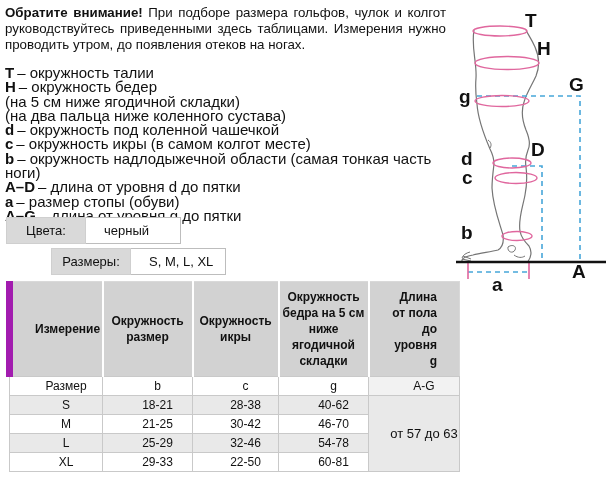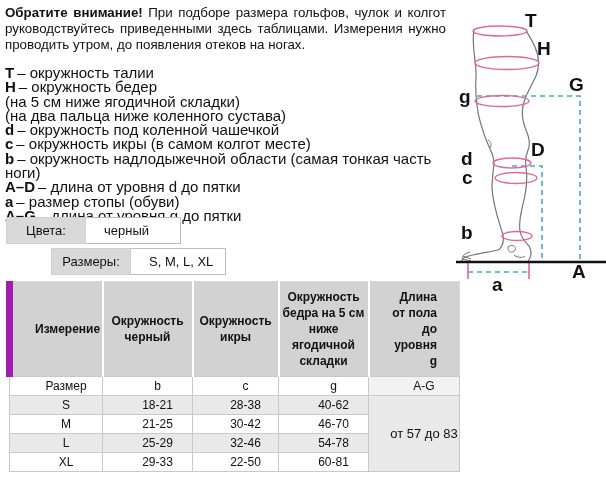--- a/index.html
+++ b/index.html
@@ -92,38 +92,38 @@
       <colgroup>
         <col style="width:93px">
           <col style="width:90px">
           <col style="width:86px">
         <col style="width:90px">
           <col style="width:91px">
       </colgroup>
       <tbody>
           <tr>
         <th class="narrow">Измерение</th>
-        <th>Окружность черный</th>
+        <th>Окружность размер</th>
         <th>Окружность икры</th>
         <th class="tight">Окружность бедра на 5 см ниже ягодичной складки</th>
         <th class="narrow">Длина от пола до уровня g</th>
       </tr>
       <tr>
         <td>Размер</td>
         <td>b</td>
         <td>c</td>
         <td>g</td>
         <td class="ag">A-G</td>
       </tr>
       <tr class="stripe">
         <td>S</td>
         <td>18-21</td>
         <td>28-38</td>
         <td>40-62</td>
-        <td class="merged" rowspan="4">от 57 до 83</td>
+        <td class="merged" rowspan="4">от 57 до 63</td>
       </tr>
       <tr>
         <td>M</td>
         <td>21-25</td>
         <td>30-42</td>
         <td>46-70</td>
       </tr>
       <tr class="stripe">
         <td>L</td>
         <td>25-29</td>

